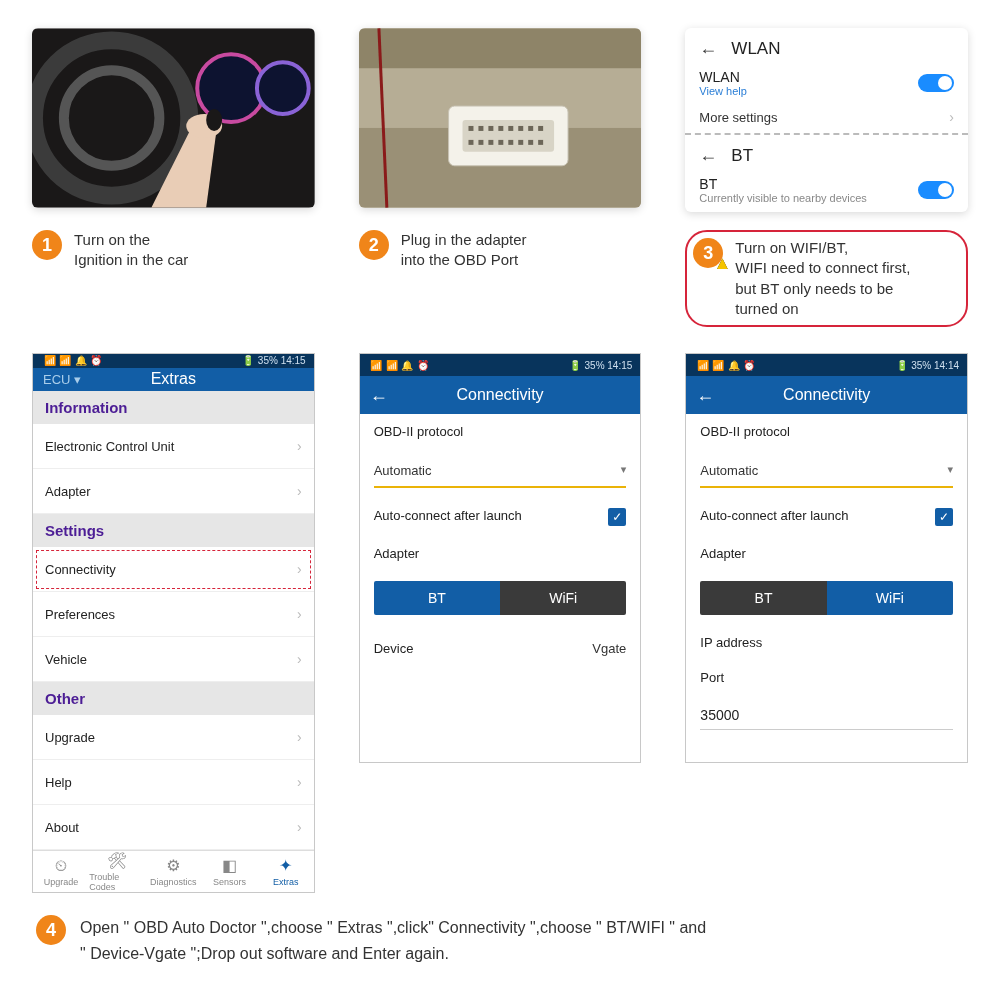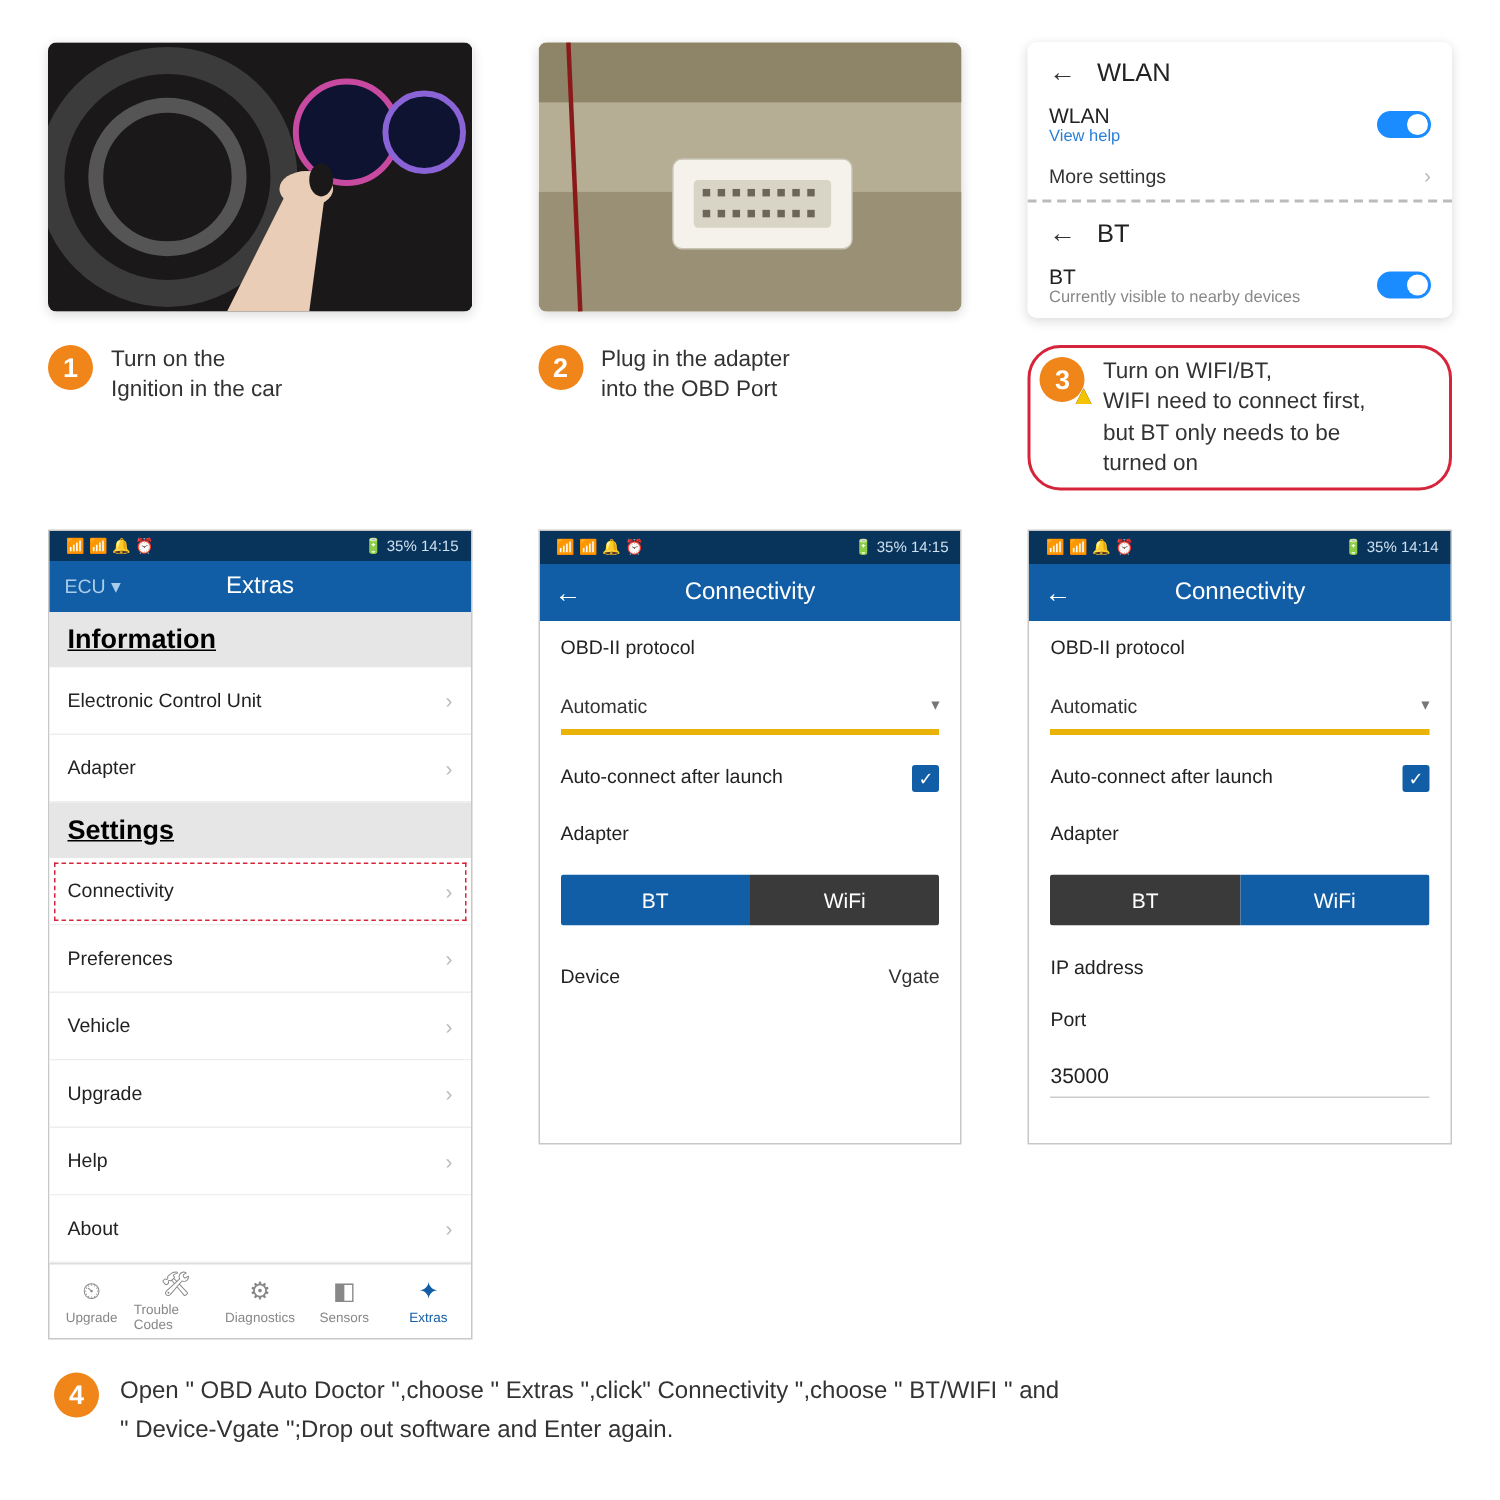--- a/index.html
+++ b/index.html
@@ -32,32 +32,32 @@
   .step.boxed { border: 2px solid #d6243a; border-radius: 22px; padding: 6px 10px 6px 6px; }
   
   .phone-row { margin-top: 26px; gap: 44px; }
   .phone { width: 284px; border: 1px solid #c8c8c8; background: #fff; display: flex; flex-direction: column; font-size: 13px; }
   .statusbar { height: 22px; background: #08345c; color: #cfe0ef; display: flex; justify-content: space-between; align-items: center; padding: 0 8px; font-size: 10px; }
   .statusbar .icons span { margin-left: 3px; }
   .appbar { height: 38px; background: #125ea6; color: #fff; display: flex; align-items: center; padding: 0 10px; font-size: 16px; position: relative; }
   .appbar .back { margin-right: 8px; font-size: 18px; }
   .appbar .title { position: absolute; left: 0; right: 0; text-align: center; font-weight: 500; }
   .appbar .ecu { font-size: 13px; color: #a9cdea; }
-  .sect-hdr { background: #e6e6e6; padding: 8px 12px; font-weight: 600; color: #000000; font-size: 18px; text-decoration: underline; }
+  .sect-hdr { background: #e6e6e6; padding: 8px 12px; font-weight: 600; color: #4c1d95; font-size: 15px; }
   .list-item { padding: 14px 12px; display: flex; justify-content: space-between; align-items: center; border-bottom: 1px solid #eee; background:#fff; }
   .list-item .lbl { color: #222; }
   .list-item.sel { outline: 1px dashed #d6243a; outline-offset: -4px; }
   .bottom-nav { margin-top: auto; height: 56px; border-top: 1px solid #ddd; display: flex; }
   .bottom-nav .tab { flex: 1; display: flex; flex-direction: column; align-items: center; justify-content: center; gap: 2px; font-size: 9px; color: #888; }
   .bottom-nav .tab span.ico { font-size: 16px; }
   .bottom-nav .tab.active { color: #125ea6; }
   
   .conn-body { padding: 10px 14px; display: flex; flex-direction: column; gap: 20px; flex:1; }
   .field-lbl { font-size: 13px; color: #222; }
-  .field-val { font-size: 13px; color: #333; padding: 4px 0 8px; border-bottom: 4px solid #eab308; display:flex; justify-content:space-between; }
+  .field-val { font-size: 13px; color: #333; padding: 4px 0 8px; border-bottom: 2px solid #eab308; display:flex; justify-content:space-between; }
   .field-val .dd { color:#777; font-size:11px; }
   .chk-row { display: flex; justify-content: space-between; align-items: flex-start; }
   .chk { width: 18px; height: 18px; background: #125ea6; color:#fff; display:flex; align-items:center; justify-content:center; font-size:12px; border-radius:2px; }
   .seg { display: flex; height: 34px; border-radius: 2px; overflow: hidden; }
   .seg div { flex: 1; display: flex; align-items: center; justify-content: center; font-size: 14px; color: #fff; }
   .seg .on { background: #125ea6; }
   .seg .off { background: #3a3a3a; }
   .kv-row { display: flex; justify-content: space-between; padding: 6px 0; align-items: flex-end; }
   .search-bt { color: #125ea6; text-align: center; padding: 10px 0; font-size: 14px; }
   .input-line { border-bottom: 1px solid #ccc; padding: 2px 0 6px; font-size: 14px; color:#222; }
@@ -192,20 +192,21 @@
         <span class="chev">›</span>
       </div>
     <div class="list-item">
         <span class="lbl">Preferences</span>
         <span class="chev">›</span>
       </div>
     <div class="list-item">
         <span class="lbl">Vehicle</span>
         <span class="chev">›</span>
       </div>
+    <div class="sect-hdr">Other</div>
     <div class="list-item">
         <span class="lbl">Upgrade</span>
         <span class="chev">›</span>
       </div>
     <div class="list-item">
         <span class="lbl">Help</span>
         <span class="chev">›</span>
       </div>
     <div class="list-item">
         <span class="lbl">About</span>

